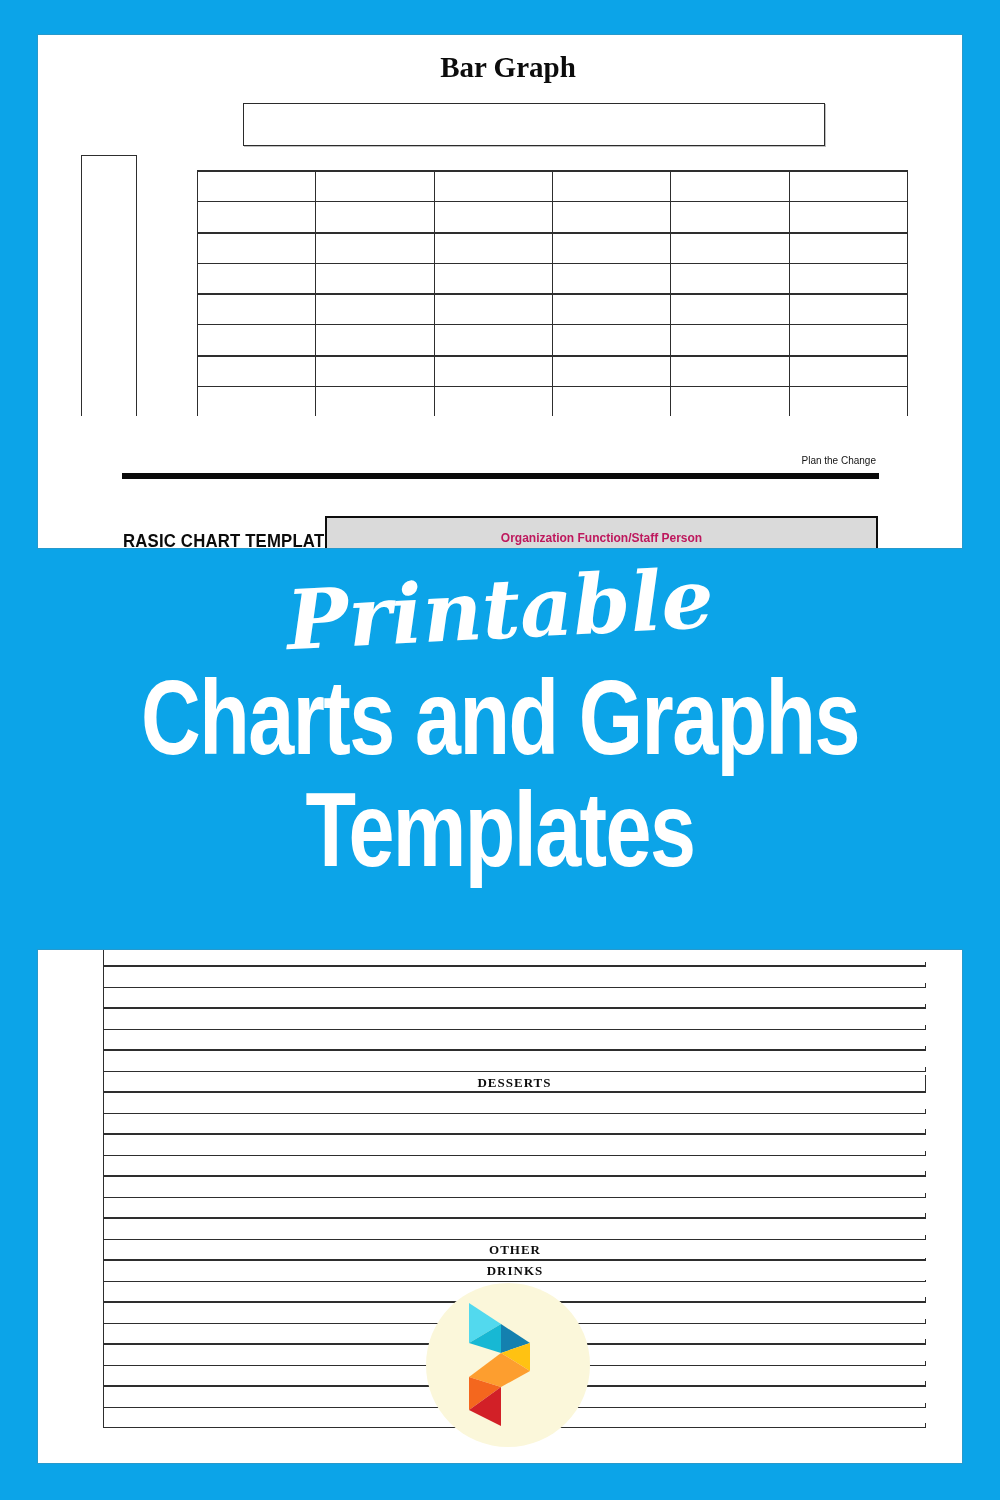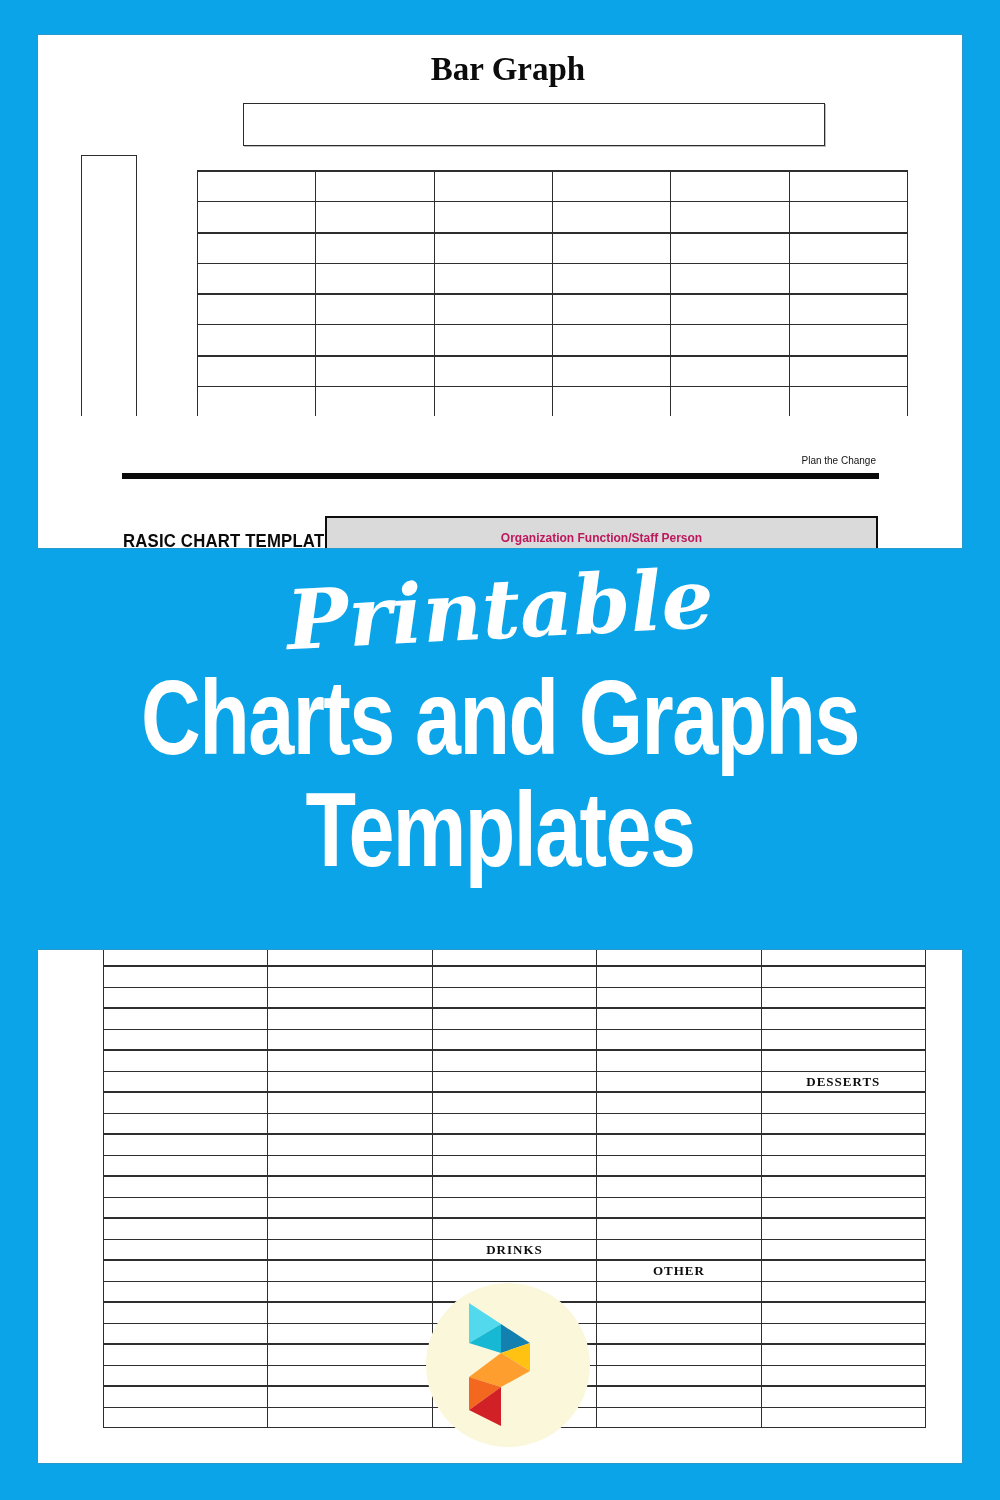--- a/index.html
+++ b/index.html
@@ -15,21 +15,21 @@
     box-shadow:0 0 0 1px rgba(120,120,120,.25);
   }
   .top-doc { top:35px; }
   .bottom-doc { top:950px; }
 
   
   .bar-graph-title {
     position:absolute; left:16px; right:0; top:16px;
     text-align:center;
     font-family:"Liberation Serif", serif;
-    font-weight:bold; font-size:33px; color:#0c0c0c;
+    font-weight:bold; font-size:29px; color:#0c0c0c;
   }
   .title-box {
     position:absolute; left:205px; top:68px; width:582px; height:43px;
     border:1.6px solid #2b2b2b; background:#fff;
     box-shadow:1px 1px 0 rgba(0,0,0,.25);
   }
   .left-bar {
     position:absolute; left:43px; top:120px; width:56px; height:261px;
     border:1.8px solid #2e2e2e; border-bottom:none; background:#fff;
   }
@@ -59,21 +59,21 @@
 
   
   .grid-table { display:flex; flex-direction:column; position:absolute; }
   #top-table { left:159px; top:135px; width:711px; height:246px; }
   #bottom-table {
     left:65px; top:-5px; width:823px; height:483px;
     border-bottom:1.6px solid #2e2e2e;
   }
   .g-row { display:flex; flex:1 0 0; border-top:1.2px solid #2e2e2e; min-height:0; }
   .g-row:nth-child(odd) { border-top-width:2.4px; }
-  #bottom-table .g-row { border-top-width:1.1px; }
+  #bottom-table .g-row { border-top-width:1.1px;flex-direction:column; }
   #bottom-table .g-row:nth-child(even) { border-top-width:2px; }
   .g-cell { flex:1 0 0; border-left:1.5px solid #2e2e2e; min-width:0; }
   .g-cell:last-child { border-right:1.5px solid #2e2e2e; }
   #bottom-table .g-cell { border-left-width:1.3px; }
   #bottom-table .g-cell:last-child { border-right-width:1.3px; }
   .g-label {
     display:flex; align-items:center; justify-content:center;
     font-family:"Liberation Serif", serif; font-weight:bold;
     font-size:13px; letter-spacing:1px; color:#0d0d0d;
   }
@@ -286,29 +286,29 @@
         <div class="g-row">
           <div class="g-cell"></div>
           <div class="g-cell"></div>
           <div class="g-cell"></div>
           <div class="g-cell"></div>
           <div class="g-cell"></div>
         </div>
         <div class="g-row">
           <div class="g-cell"></div>
           <div class="g-cell"></div>
+          <div class="g-cell"></div>
+          <div class="g-cell g-label">OTHER</div>
+          <div class="g-cell"></div>
+        </div>
+        <div class="g-row">
+          <div class="g-cell"></div>
+          <div class="g-cell"></div>
           <div class="g-cell g-label">DRINKS</div>
           <div class="g-cell"></div>
-          <div class="g-cell"></div>
-        </div>
-        <div class="g-row">
-          <div class="g-cell"></div>
-          <div class="g-cell"></div>
-          <div class="g-cell"></div>
-          <div class="g-cell g-label">OTHER</div>
           <div class="g-cell"></div>
         </div>
         <div class="g-row">
           <div class="g-cell"></div>
           <div class="g-cell"></div>
           <div class="g-cell"></div>
           <div class="g-cell"></div>
           <div class="g-cell"></div>
         </div>
         <div class="g-row">

